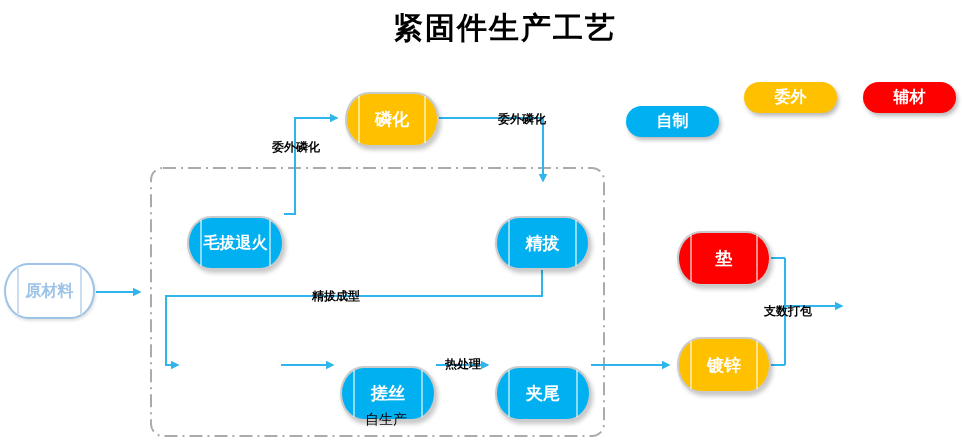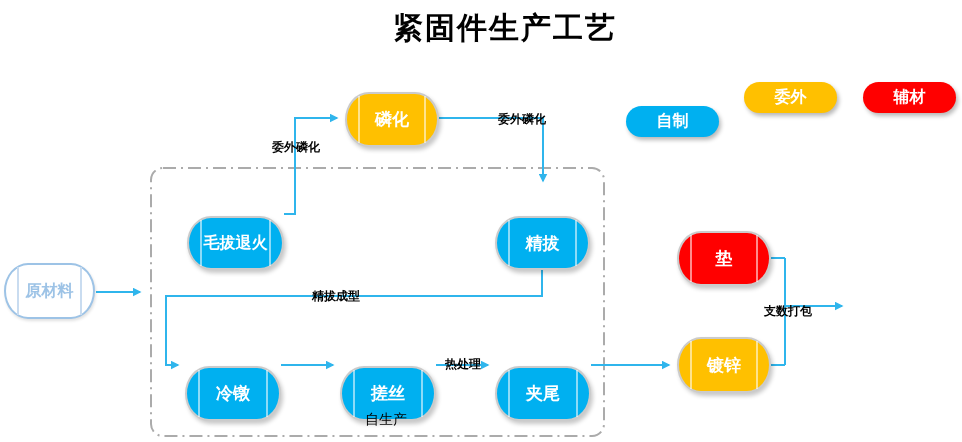--- a/index.html
+++ b/index.html
@@ -100,21 +100,20 @@
   </div>
 
   <div class="node node-raw" style="left:4px;top:263px;width:91px;height:56px;">原材料</div>
 
   <div class="node node-outsourced" style="left:345px;top:92px;width:94px;height:55px;">磷化</div>
 
   <div class="node node-self" style="left:187px;top:188px;width:97px;height:54px;font-size:16px;">毛拔退火</div>
 
   <div class="node node-self" style="left:495px;top:188px;width:95px;height:54px;">精拔</div>
 
-  <div class="node node-self" style="left:185px;top:338px;width:96px;height:55px;">冷镦</div>
 
   <div class="node node-self" style="left:340px;top:338px;width:96px;height:55px;">搓丝</div>
 
   <div class="node node-self" style="left:495px;top:338px;width:96px;height:55px;">夹尾</div>
 
   <div class="node node-outsourced" style="left:677px;top:337px;width:94px;height:56px;">镀锌</div>
 
   <div class="node node-auxiliary" style="left:677px;top:231px;width:94px;height:55px;">垫</div>
 
 

